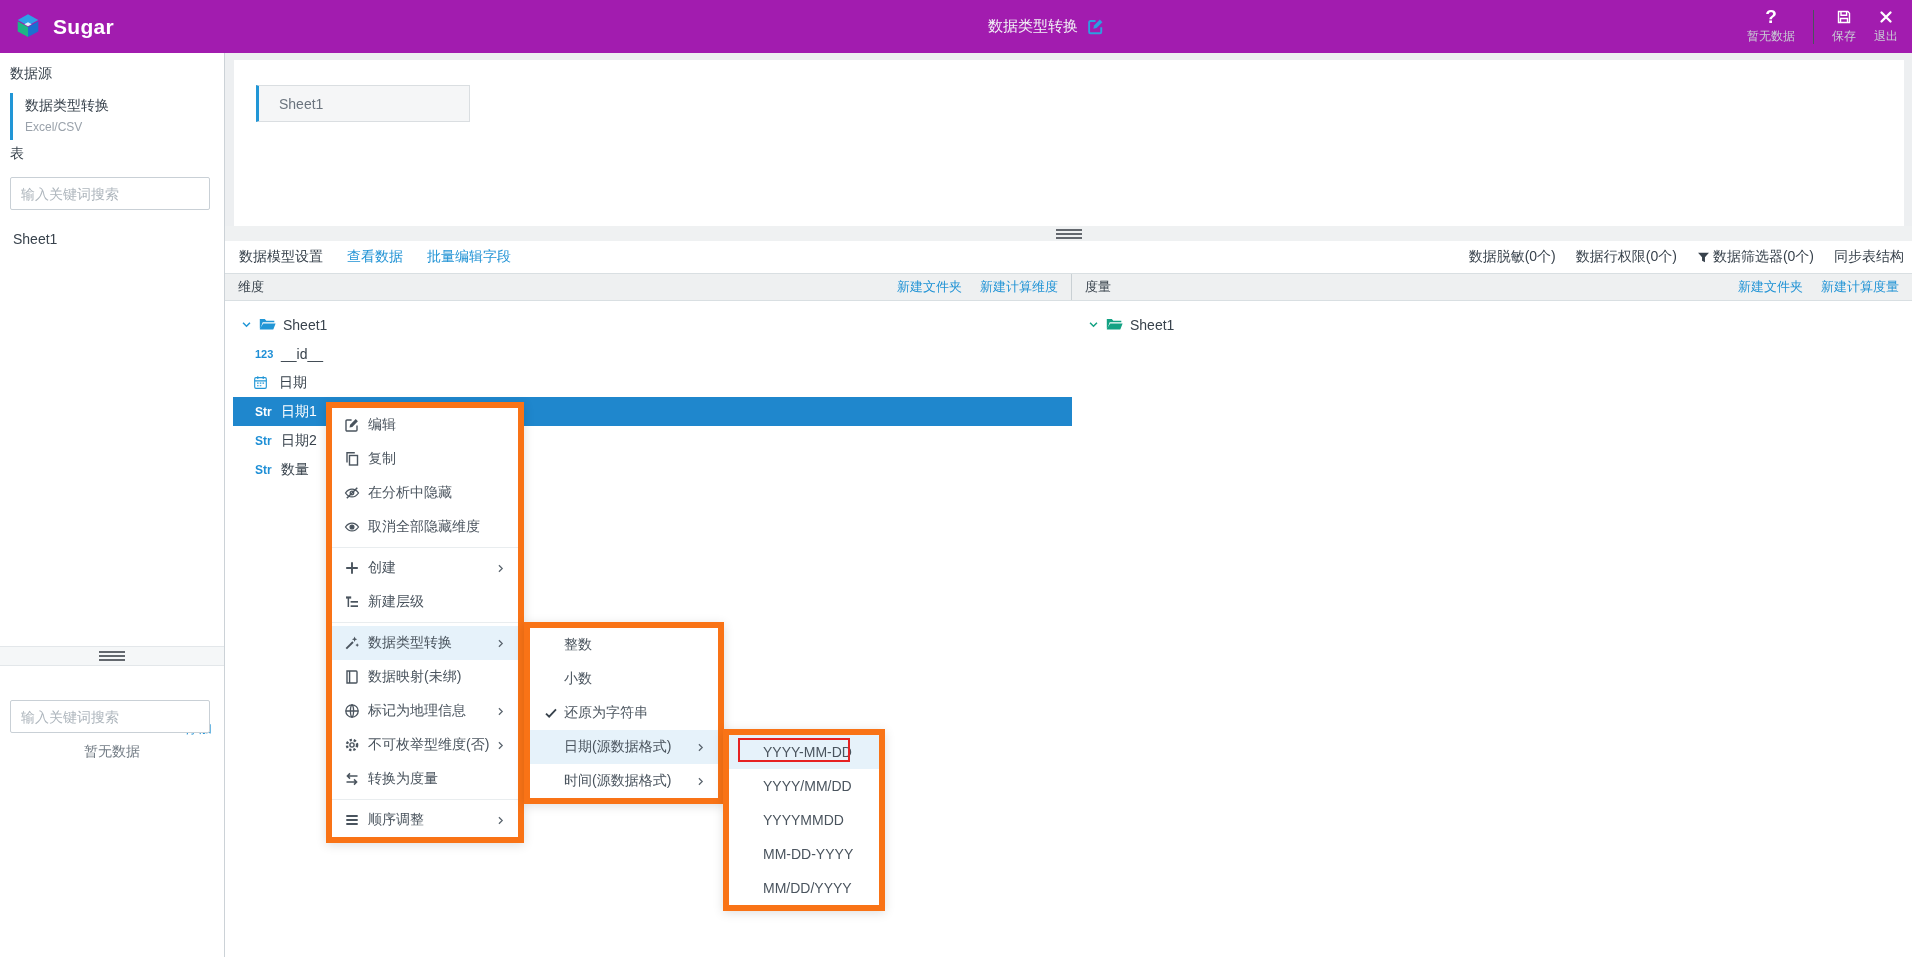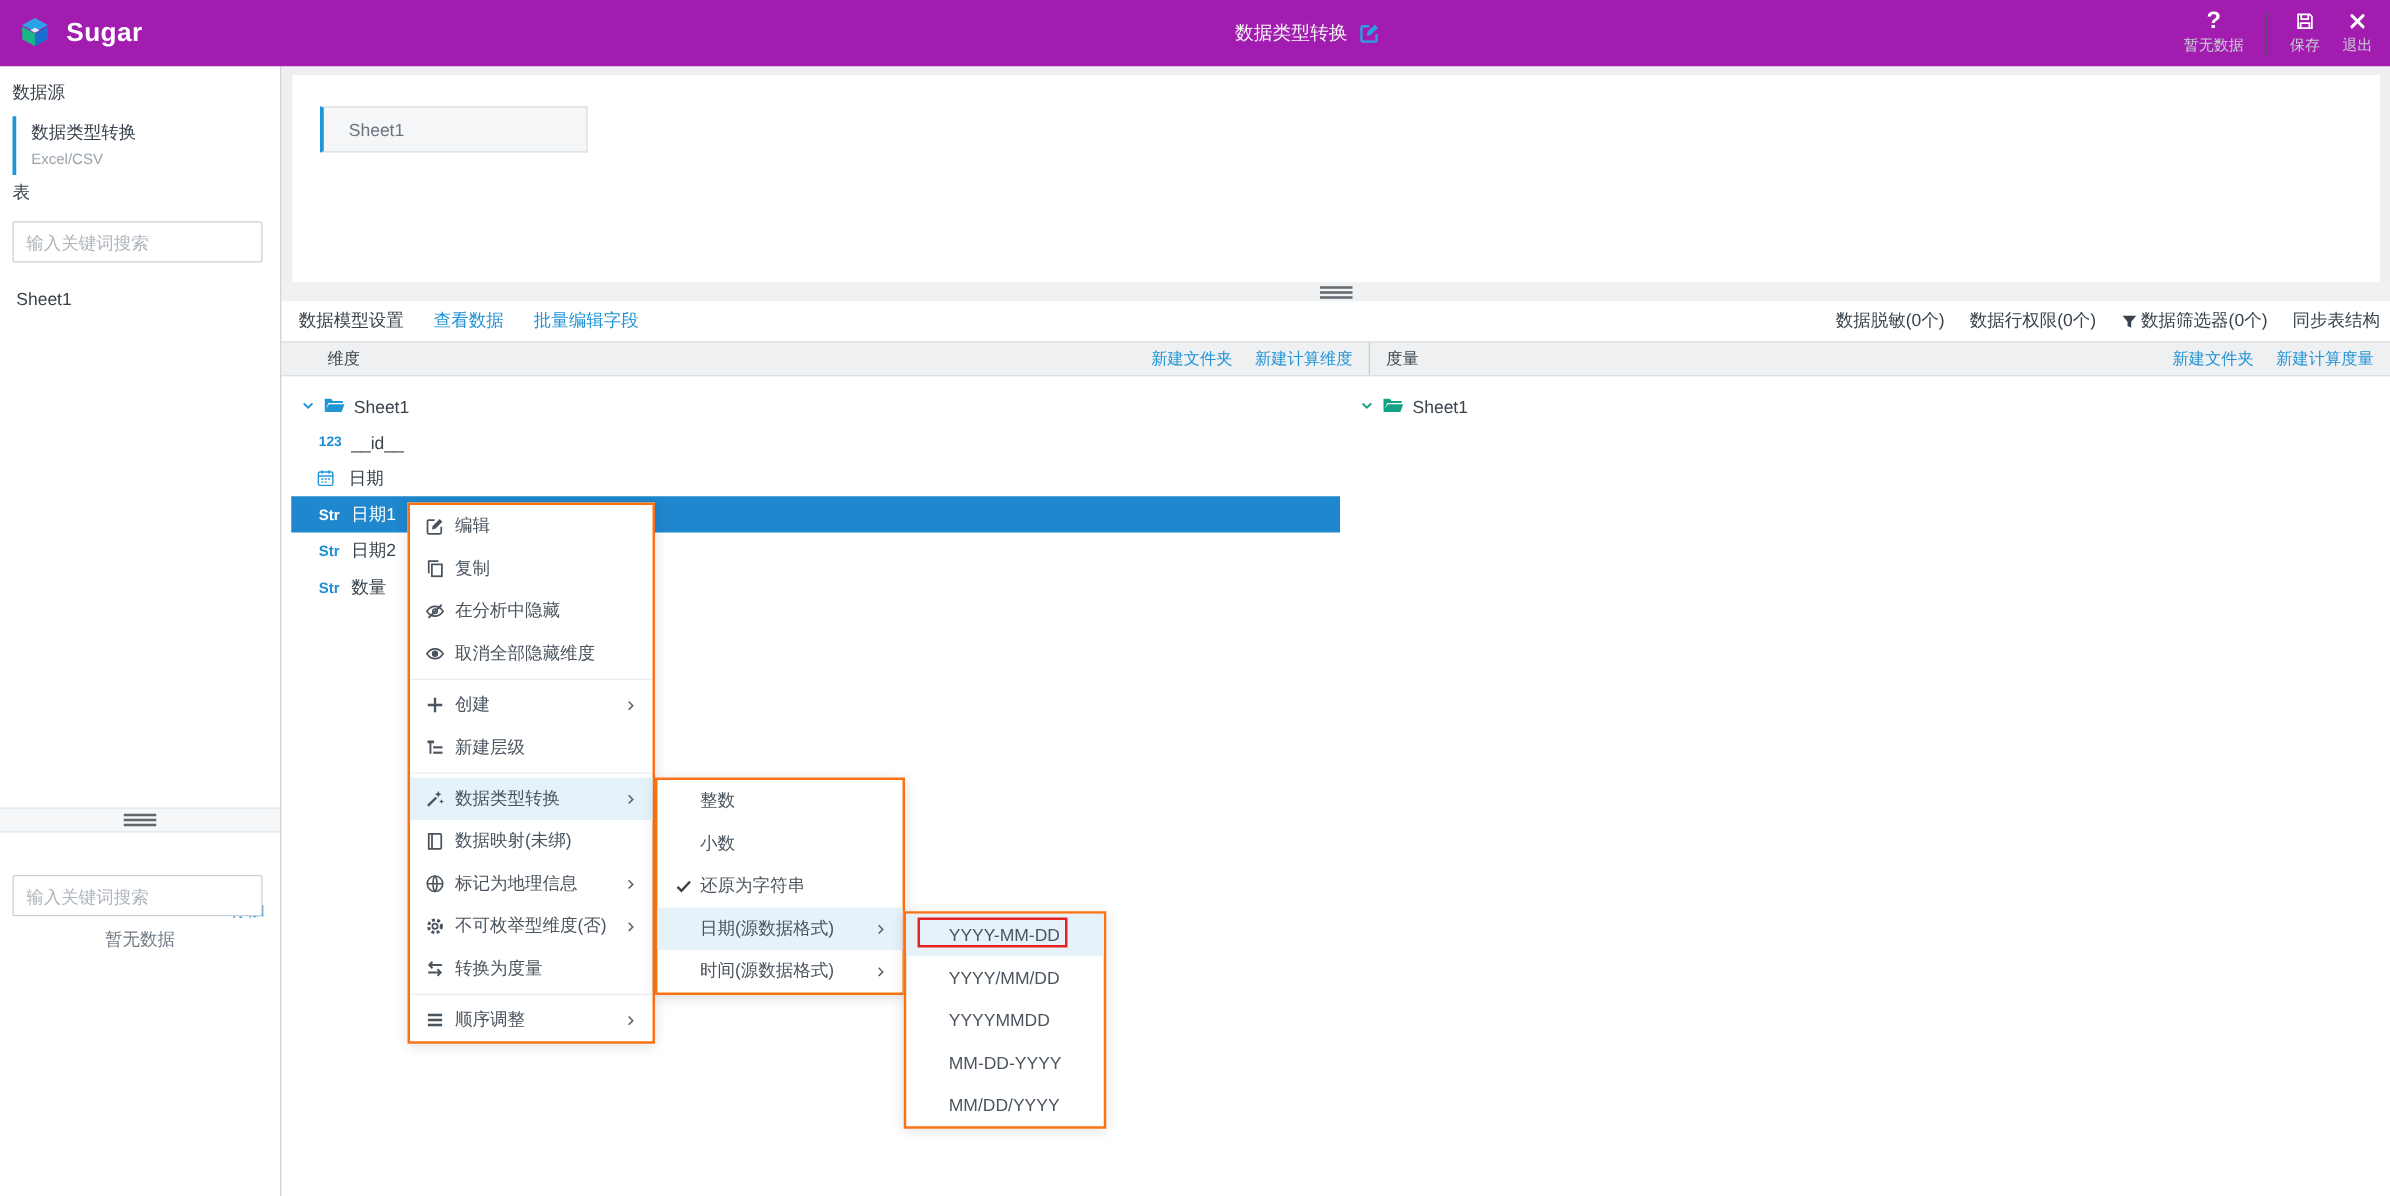--- a/index.html
+++ b/index.html
@@ -59,21 +59,21 @@
   .h-splitter{position:absolute;top:173px;left:0;right:0;height:15px;background:#eff1f2;
               display:flex;align-items:center;justify-content:center;cursor:row-resize;}
   .bottom{position:absolute;top:188px;left:0;right:0;bottom:0;background:#fff;}
   .toolbar{height:32px;display:flex;align-items:center;padding:0 8px 0 14px;font-size:14px;}
   .tb-left{display:flex;align-items:center;gap:24px;}
   .tb-right{margin-left:auto;display:flex;align-items:center;gap:20px;}
   .tb-item{color:#38424c;cursor:pointer;display:flex;align-items:center;gap:3px;white-space:nowrap;}
   .tb-item.link{color:#2193d5;}
   .tb-funnel{width:13px;height:13px;color:#38424c;}
   .panel-headers{height:26px;background:#eef0f1;border-top:1px solid #d9dfe2;border-bottom:1px solid #d9dfe2;
-                 display:flex;padding-left:24px;}
+                 display:flex;}
   .ph{display:flex;align-items:center;padding:0 13px;box-sizing:border-box;}
   .ph-left{width:847px;border-right:1px solid #c9d0d4;}
   .ph-right{flex:1;}
   .ph-title{font-size:13px;color:#38424c;}
   .ph-links{margin-left:auto;display:flex;gap:18px;}
   .ph-link{font-size:13px;color:#2193d5;cursor:pointer;white-space:nowrap;}
   .trees{display:flex;padding-top:9px;}
   .tree-left{width:847px;}
   .tree-right{flex:1;}
   .tree-row{height:29px;display:flex;align-items:center;font-size:14px;color:#38424c;cursor:pointer;}
@@ -86,21 +86,21 @@
   .f-type{width:26px;flex:none;font-weight:bold;color:#1f8fd6;}
   .t-num{font-size:11px;}
   .t-str{font-size:12px;}
   .cal-ic{width:15px;height:15px;color:#2196d6;margin-right:11px;margin-left:-2px;}
   .f-name{font-size:14px;}
   .field-row.sel{background:#1f87cd;color:#fff;}
   .field-row.sel .f-type{color:#fff;}
   .gear-sel{width:13px;height:13px;color:#fff;margin-left:9px;}
 
   
-  .menu{position:absolute;background:#fff;border:2px solid #f97316;box-shadow:0 2px 10px rgba(0,0,0,.13);
+  .menu{position:absolute;background:#fff;border:6px solid #f97316;box-shadow:0 2px 10px rgba(0,0,0,.13);
         box-sizing:border-box;}
   .context-menu{left:326px;top:402px;width:198px;z-index:10;}
   .submenu1{left:524px;top:622px;width:200px;z-index:11;}
   .submenu2{left:723px;top:729px;width:162px;z-index:12;}
   .m-item{display:flex;align-items:center;height:34px;padding:0 12px;font-size:14px;color:#4a545e;
           cursor:pointer;position:relative;}
   .m-item.active{background:#e6f2fa;}
   .m-ic{width:16px;height:16px;margin-right:8px;flex:none;color:#4a545e;}
   .m-label{white-space:nowrap;}
   .m-arrow{margin-left:auto;width:11px;height:11px;color:#5a646e;flex:none;}

